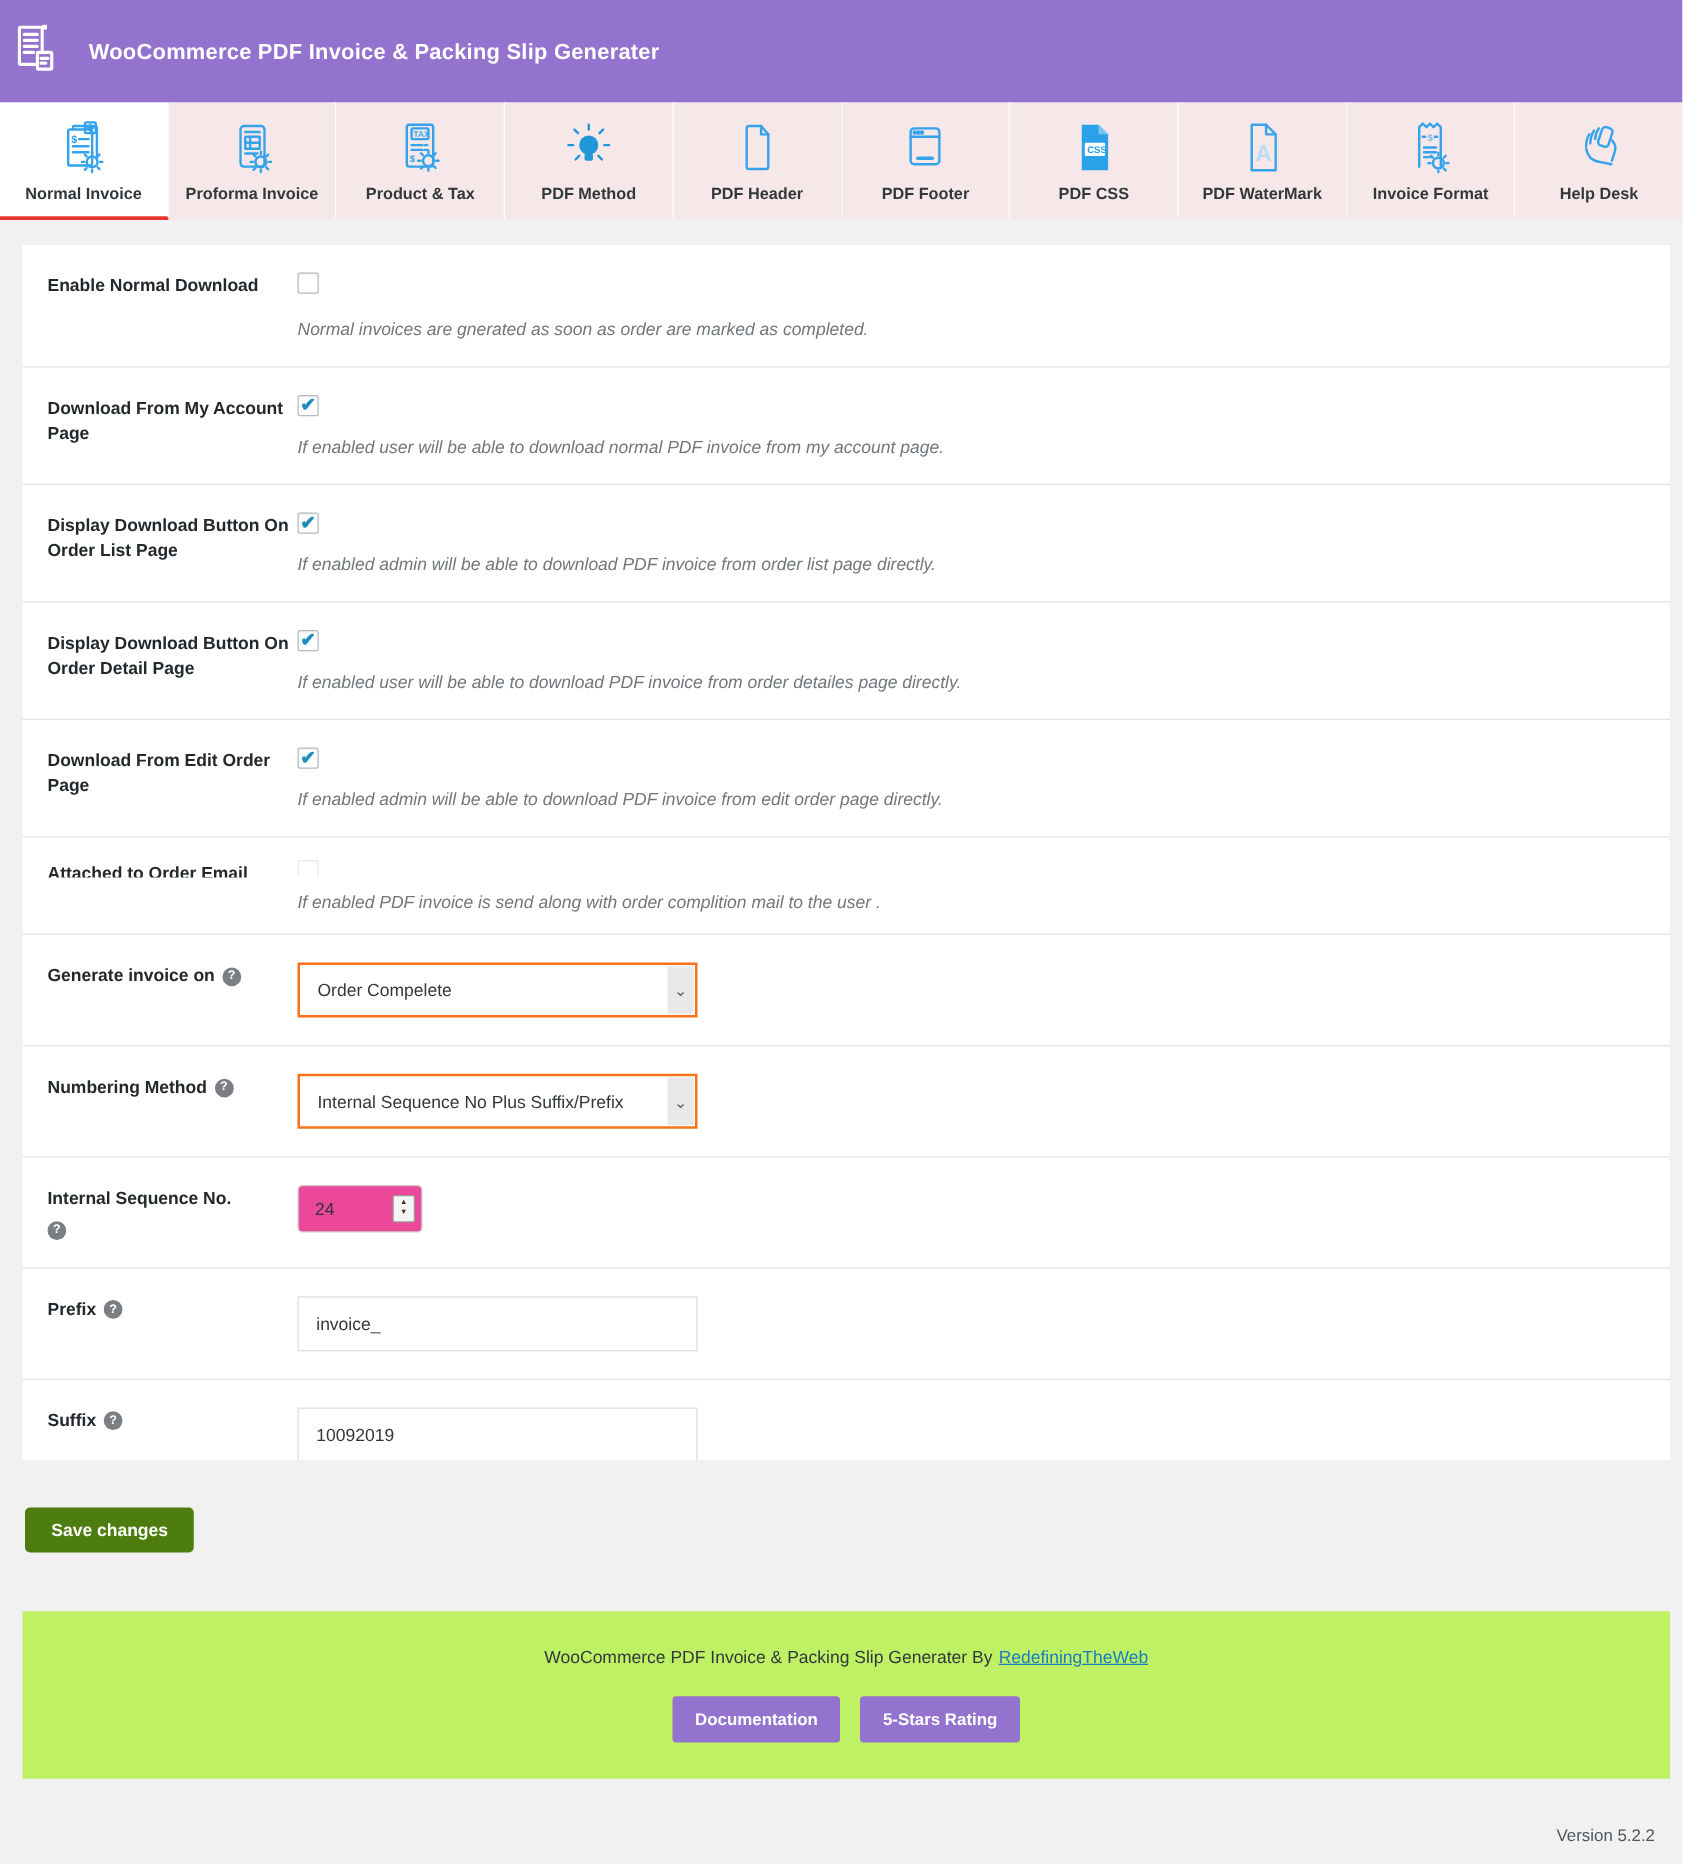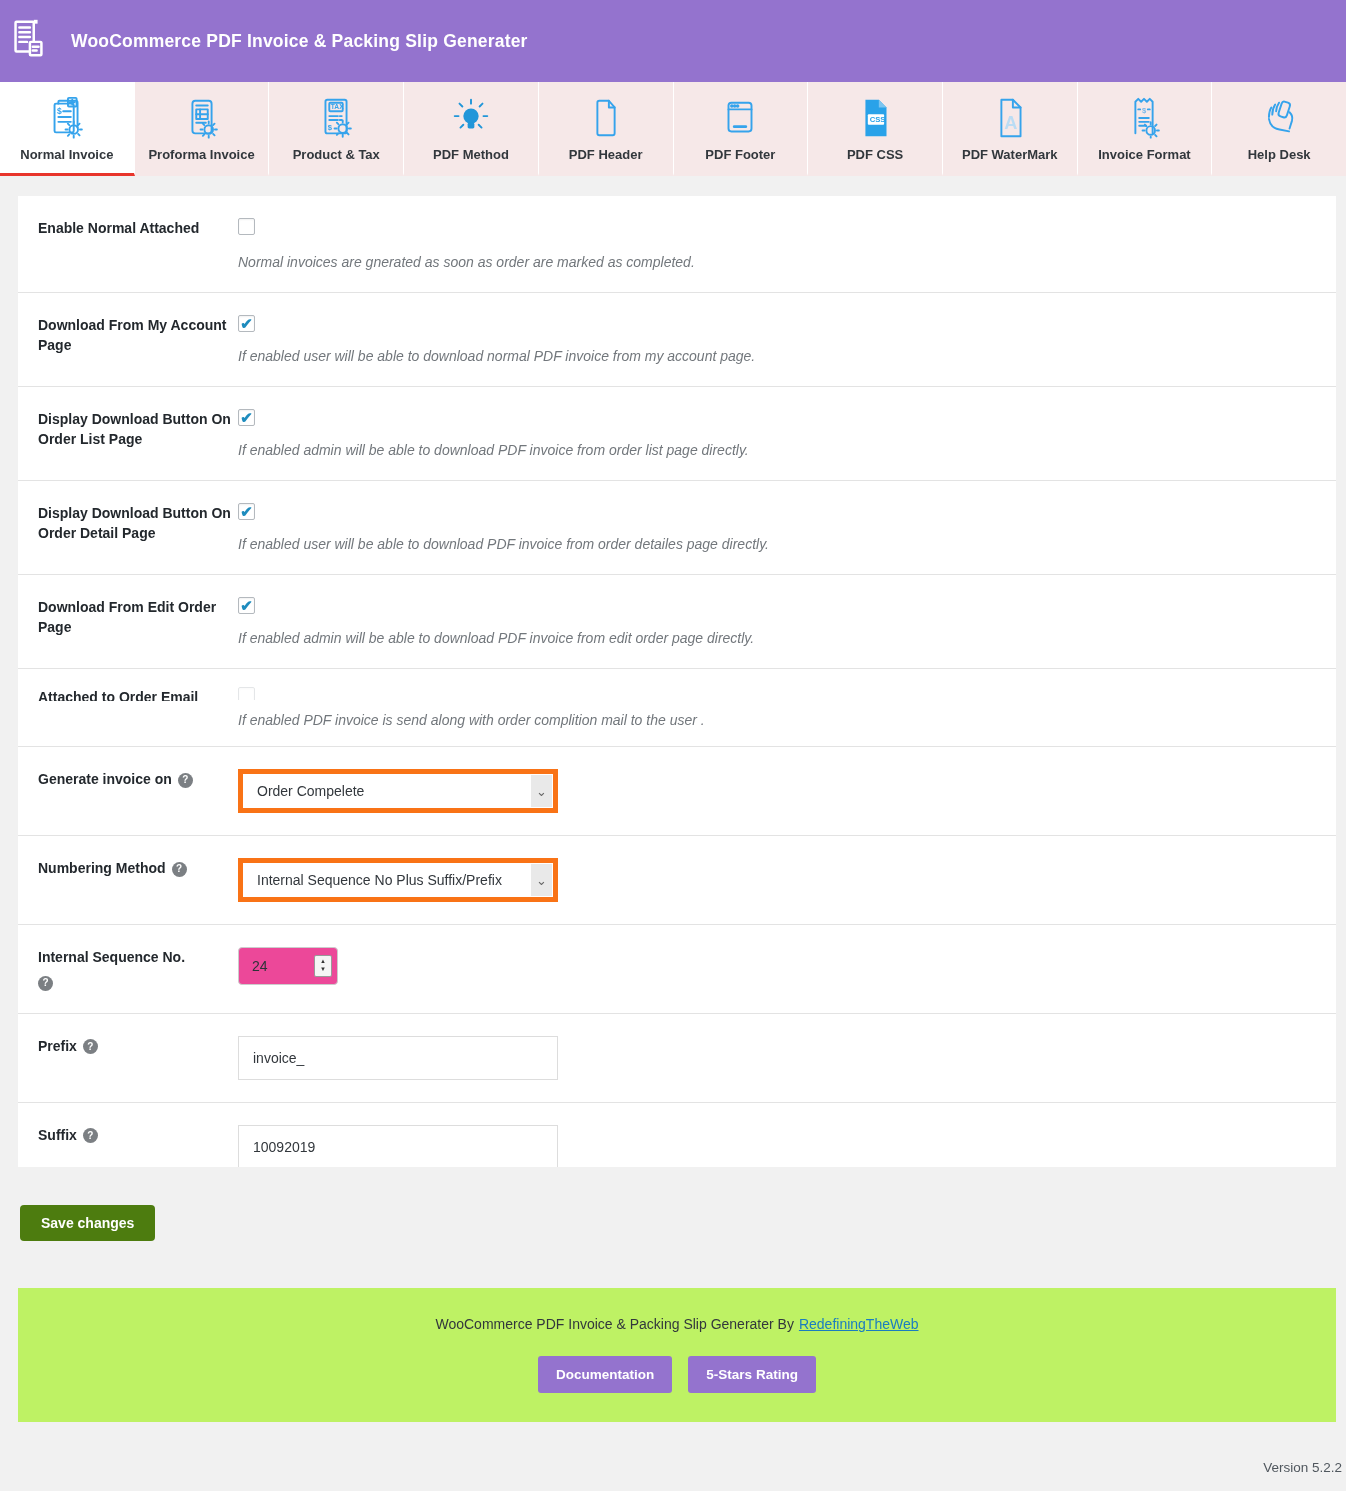--- a/index.html
+++ b/index.html
@@ -42,21 +42,21 @@
   }
   
   .help {
     display:inline-flex; width:15px; height:15px; border-radius:50%;
     background:#7b7f83; color:#fff; font-size:10px; font-weight:700;
     align-items:center; justify-content:center; vertical-align:middle; margin-left:6px; cursor:pointer;
   }
   .help.block { margin-left:0; margin-top:8px; }
   
   .selectbox {
-    width:320px; height:44px; border:5px solid #f97316; background:#fff; position:relative;
+    width:320px; height:44px; border:2px solid #f97316; background:#fff; position:relative;
     display:flex; align-items:center; padding-left:14px; font-size:14px; color:#32373c; cursor:pointer;
   }
   .sel-arrow {
     position:absolute; top:1px; right:1px; bottom:1px; width:21px; background:#e9e9e9;
     display:flex; align-items:center; justify-content:center; font-size:13px; color:#666;
   }
   
   .numwrap { position:relative; width:100px; }
   .numwrap input {
     width:100px; height:38px; border:1px solid #ccc; border-radius:4px; background:#ec4899;
@@ -93,21 +93,21 @@
     display:flex; flex-direction:column; align-items:center; justify-content:center; gap:24px;
   }
   .credit { font-size:14px; color:#32373c; }
   .credit a { color:#1A7DC0; text-decoration:underline; margin-left:5px; cursor:pointer; }
   .footer-buttons { display:flex; gap:16px; }
   .footer-btn {
     background:#9473CE; color:#fff; border:none; border-radius:3px;
     font-family:"Liberation Sans",sans-serif; font-size:13.5px; font-weight:700;
     padding:11px 18px; cursor:pointer;
   }
-  .version { text-align:right; padding:38px 4px 0 0; font-size:13.5px; color:#50575e; }
+  .version { text-align:right; padding:38px 22px 0 0; font-size:13.5px; color:#50575e; }
   
   svg.tabicon { stroke:#35A3EC; fill:none; stroke-width:2; stroke-linecap:round; stroke-linejoin:round; }
   svg.tabicon text { stroke:none; }
 </style>
 </head>
 <body>
 
 
 
 
@@ -257,21 +257,21 @@
     </span>
     <span class="tlabel">Help Desk</span>
   </div>
 
 </nav>
 
 
 <main class="content">
 
   <div class="row">
-    <div class="row-label">Enable Normal Attached</div>
+    <div class="row-label">Enable Normal Download</div>
     <div class="row-field">
       <span class="checkbox"></span>
       <p class="desc">Normal invoices are gnerated as soon as order are marked as completed.</p>
     </div>
   </div>
 
   <div class="row">
     <div class="row-label">Download From My Account Page</div>
     <div class="row-field">
       <span class="checkbox">✔</span>

